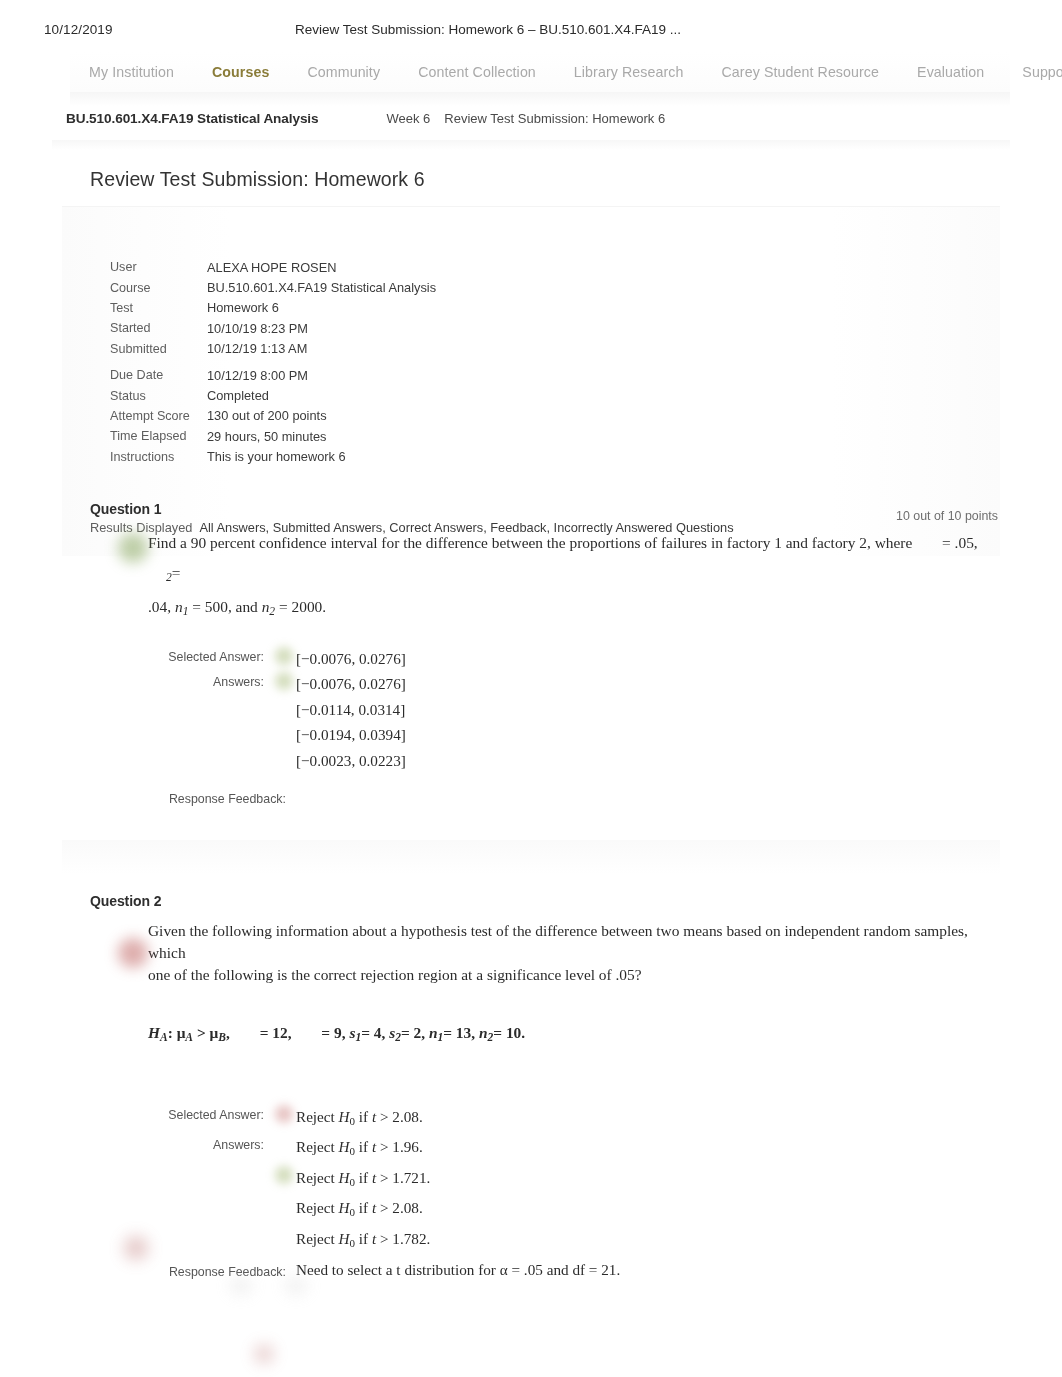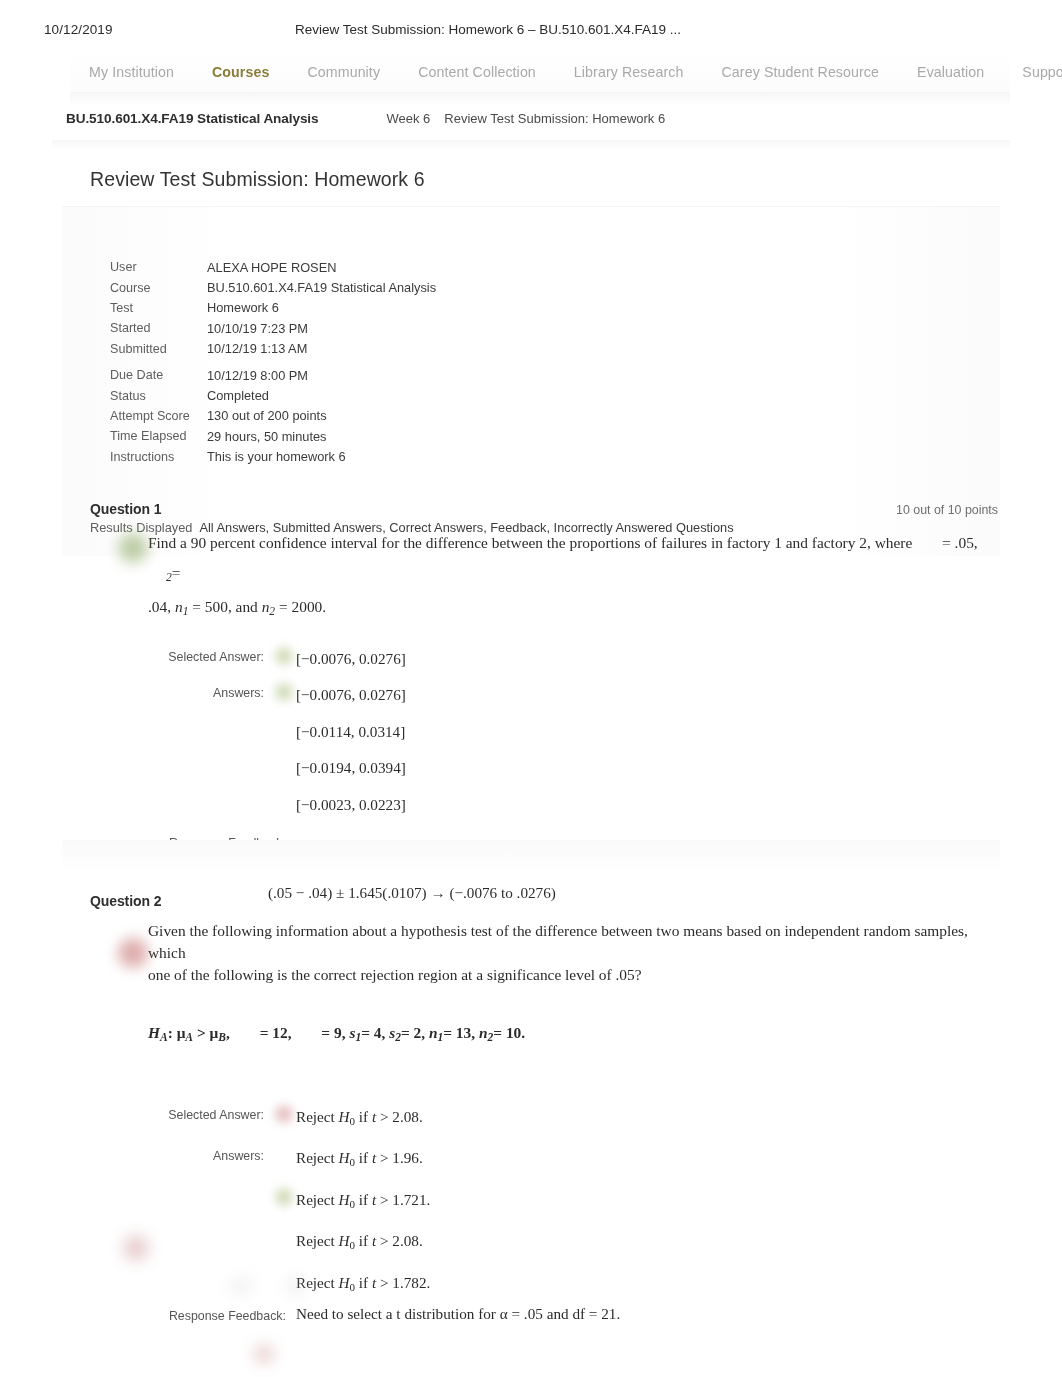--- a/index.html
+++ b/index.html
@@ -125,21 +125,21 @@
 
   .q-head {
     position: relative; height: 28px;
     padding-left: 38px;
   }
   .q-title {
     font-size: 14px; font-weight: bold; color: #2e2e2e;
     letter-spacing: -.1px;
   }
   .q-points {
-    position: absolute; right: 12px; top: 3px;
+    position: absolute; right: 12px; top: 9px;
     font-size: 12.4px; color: #6e6e6e;
   }
 
   .q-body { position: relative; padding-left: 96px; padding-right: 30px; }
 
   .q-marker {
     position: absolute; left: 66px; top: 5px;
     width: 30px; height: 30px; border-radius: 50%;
     filter: blur(7px);
     opacity: .55;
@@ -156,21 +156,21 @@
   .mathline .it  { font-style: italic; }
   .ghost { display: inline-block; width: 26px; }
   .ghost.sm { width: 18px; }
 
   
   .ans {
     position: relative;
     margin-top: 20px;
     padding-left: 16px;
   }
-  .ans-row { display: flex; align-items: flex-start; min-height: 25.4px; margin-top: 11px; }
+  .ans-row { display: flex; align-items: flex-start; min-height: 25.4px; }
   .ans-label {
     width: 110px; text-align: right; padding-right: 10px;
     font-size: 12.4px; color: #565656;
     font-family: "Liberation Sans", sans-serif;
     padding-top: 4px;
     flex: none;
   }
   .ans-mark { width: 22px; flex: none; position: relative; height: 22px; }
   .ans-mark i {
     position: absolute; left: 1px; top: 1px;
@@ -257,21 +257,21 @@
       <div class="info-row">
         <div class="info-label">Course</div>
         <div class="info-value">BU.510.601.X4.FA19 Statistical Analysis</div>
       </div>
       <div class="info-row">
         <div class="info-label">Test</div>
         <div class="info-value">Homework 6</div>
       </div>
       <div class="info-row">
         <div class="info-label">Started</div>
-        <div class="info-value">10/10/19 7:23 PM</div>
+        <div class="info-value">10/10/19 8:23 PM</div>
       </div>
       <div class="info-row">
         <div class="info-label">Submitted</div>
         <div class="info-value">10/12/19 1:13 AM</div>
       </div>
       <div class="info-gap"></div>
       <div class="info-row">
         <div class="info-label">Due Date</div>
         <div class="info-value">10/12/19 8:00 PM</div>
       </div>

